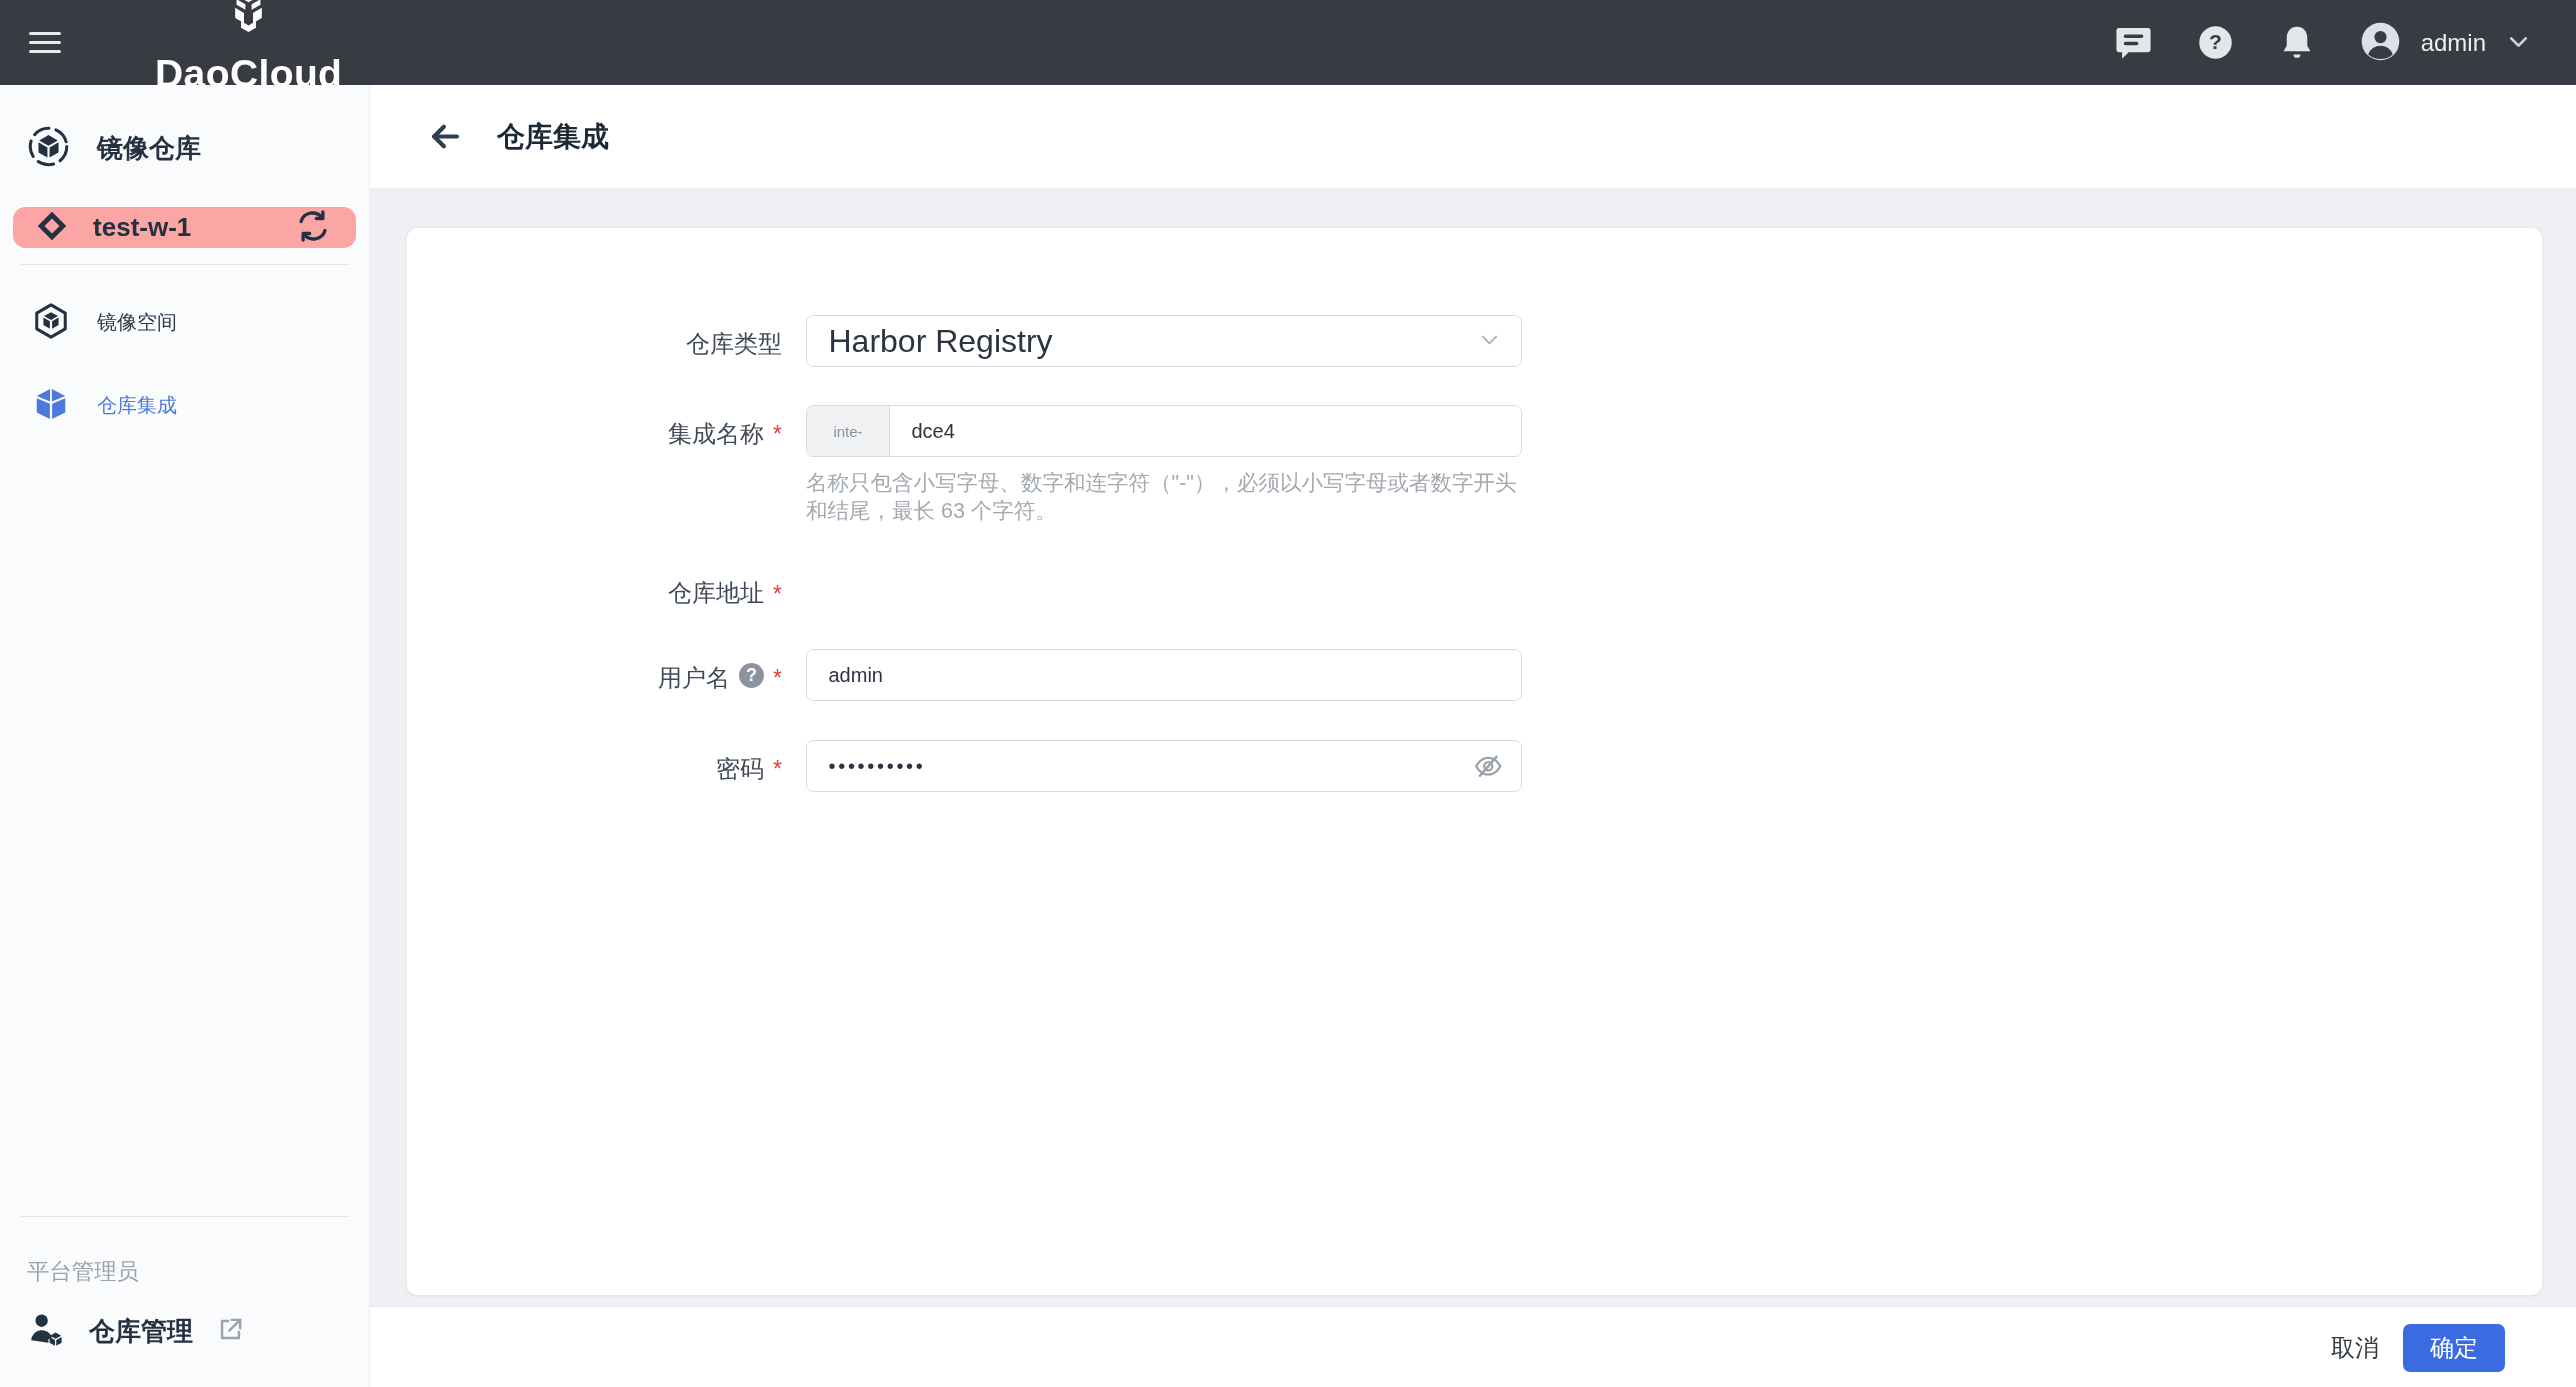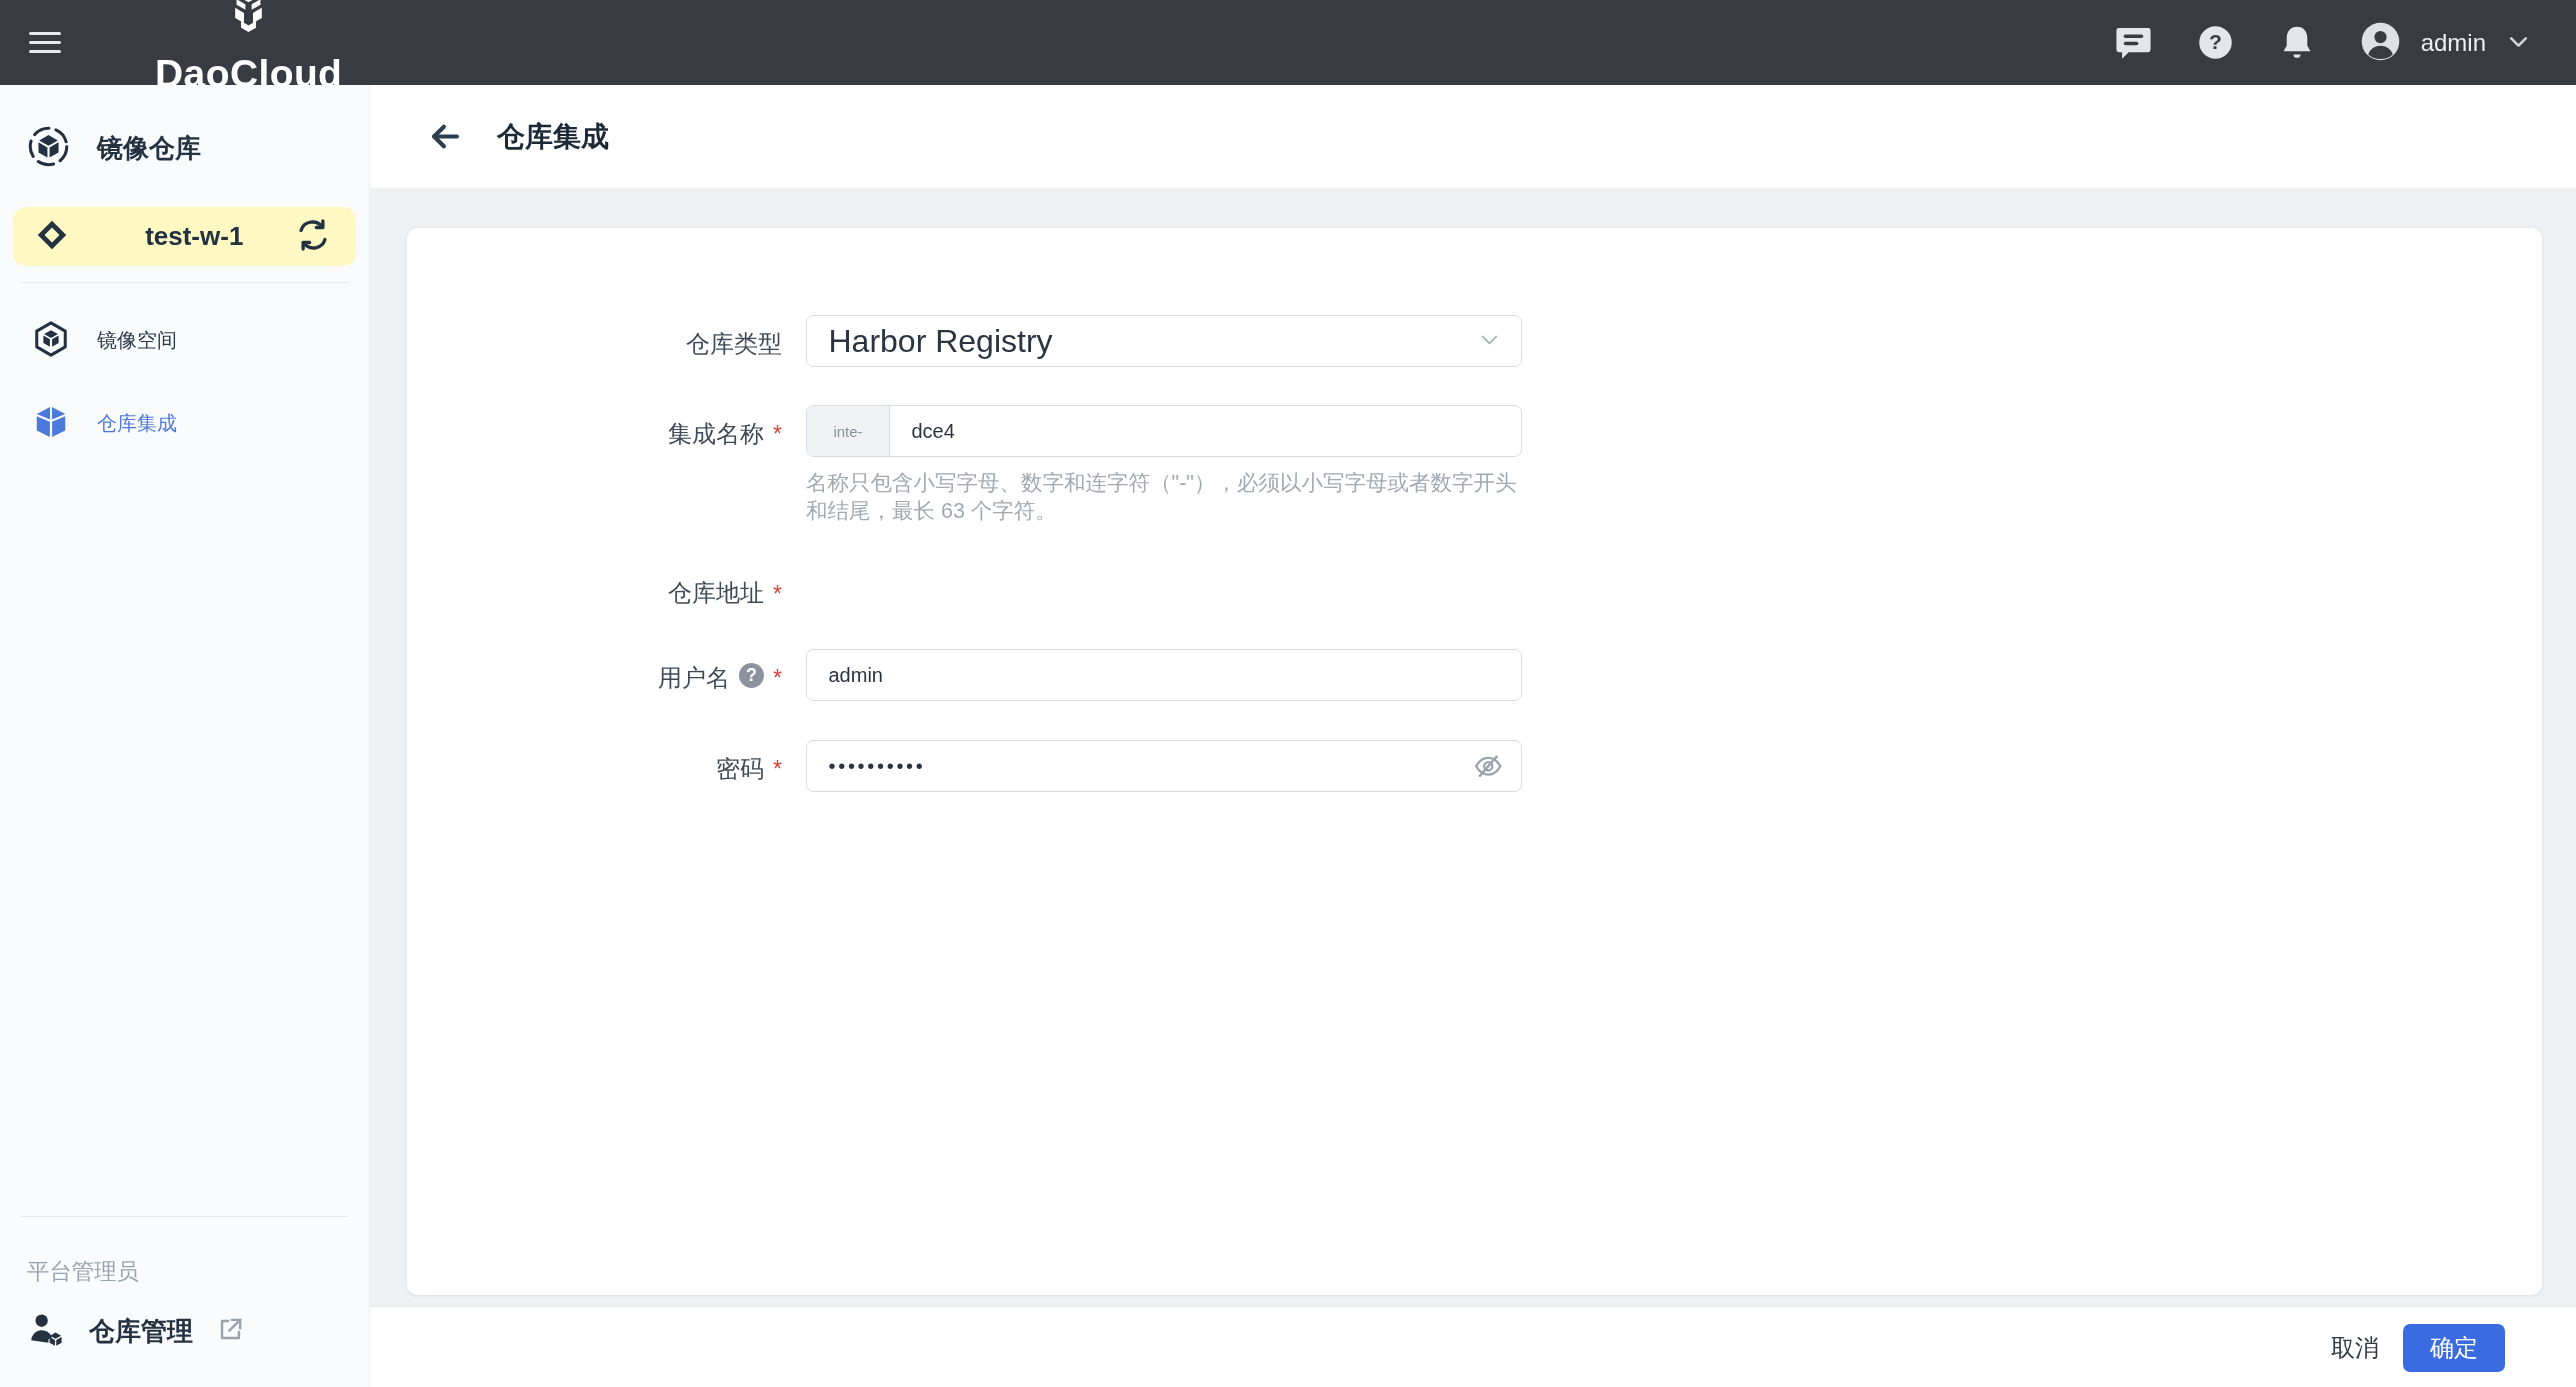--- a/index.html
+++ b/index.html
@@ -29,22 +29,22 @@
   .body-row { flex:1; display:flex; min-height:0; }
 
   
   .sidebar {
     width:370px; background:#fafbfd; border-right:0.9px solid #eceef1;
     display:flex; flex-direction:column; flex-shrink:0; padding-top:36px;
   }
   .sb-header { display:flex; align-items:center; gap:27px; padding:0 27px; height:54px; margin-bottom:32px; }
   .sb-header-label { font-size:26px; font-weight:bold; color:#233140; }
   .sb-workspace {
-    margin:0 12.6px; height:59px; background:#fef9c3; border-radius:12.6px;
-    display:flex; align-items:center; padding:0 25px 0 21.5px; cursor:pointer;text-align:center;
+    margin:0 12.6px; height:41px; background:#fca5a5; border-radius:12.6px;
+    display:flex; align-items:center; padding:0 25px 0 21.5px; cursor:pointer;
   }
   .sb-workspace-label { font-size:26px; font-weight:bold; color:#233140; margin-left:23px; flex:1; }
   .sb-divider { height:0.9px; background:#e4e7eb; margin:16px 20px; flex-shrink:0; }
   .sb-item { display:flex; align-items:center; gap:27px; padding:0 27px 0 32px; height:83px; cursor:pointer; }
   .sb-item-label { font-size:20px; color:#2a3847;font-family:Liberation Serif, serif; }
   .sb-item.active .sb-item-label { color:#4d79dd; }
   .sb-spacer { flex:1; }
   .sb-role { font-size:22.4px; color:#9aa2ab; padding:23px 27px 18px 27px; }
   .sb-bottom { display:flex; align-items:center; gap:23px; padding:5.4px 27px 36px 27px; cursor:pointer; }
   .sb-bottom-label { font-size:26px; font-weight:bold; color:#233140; }

